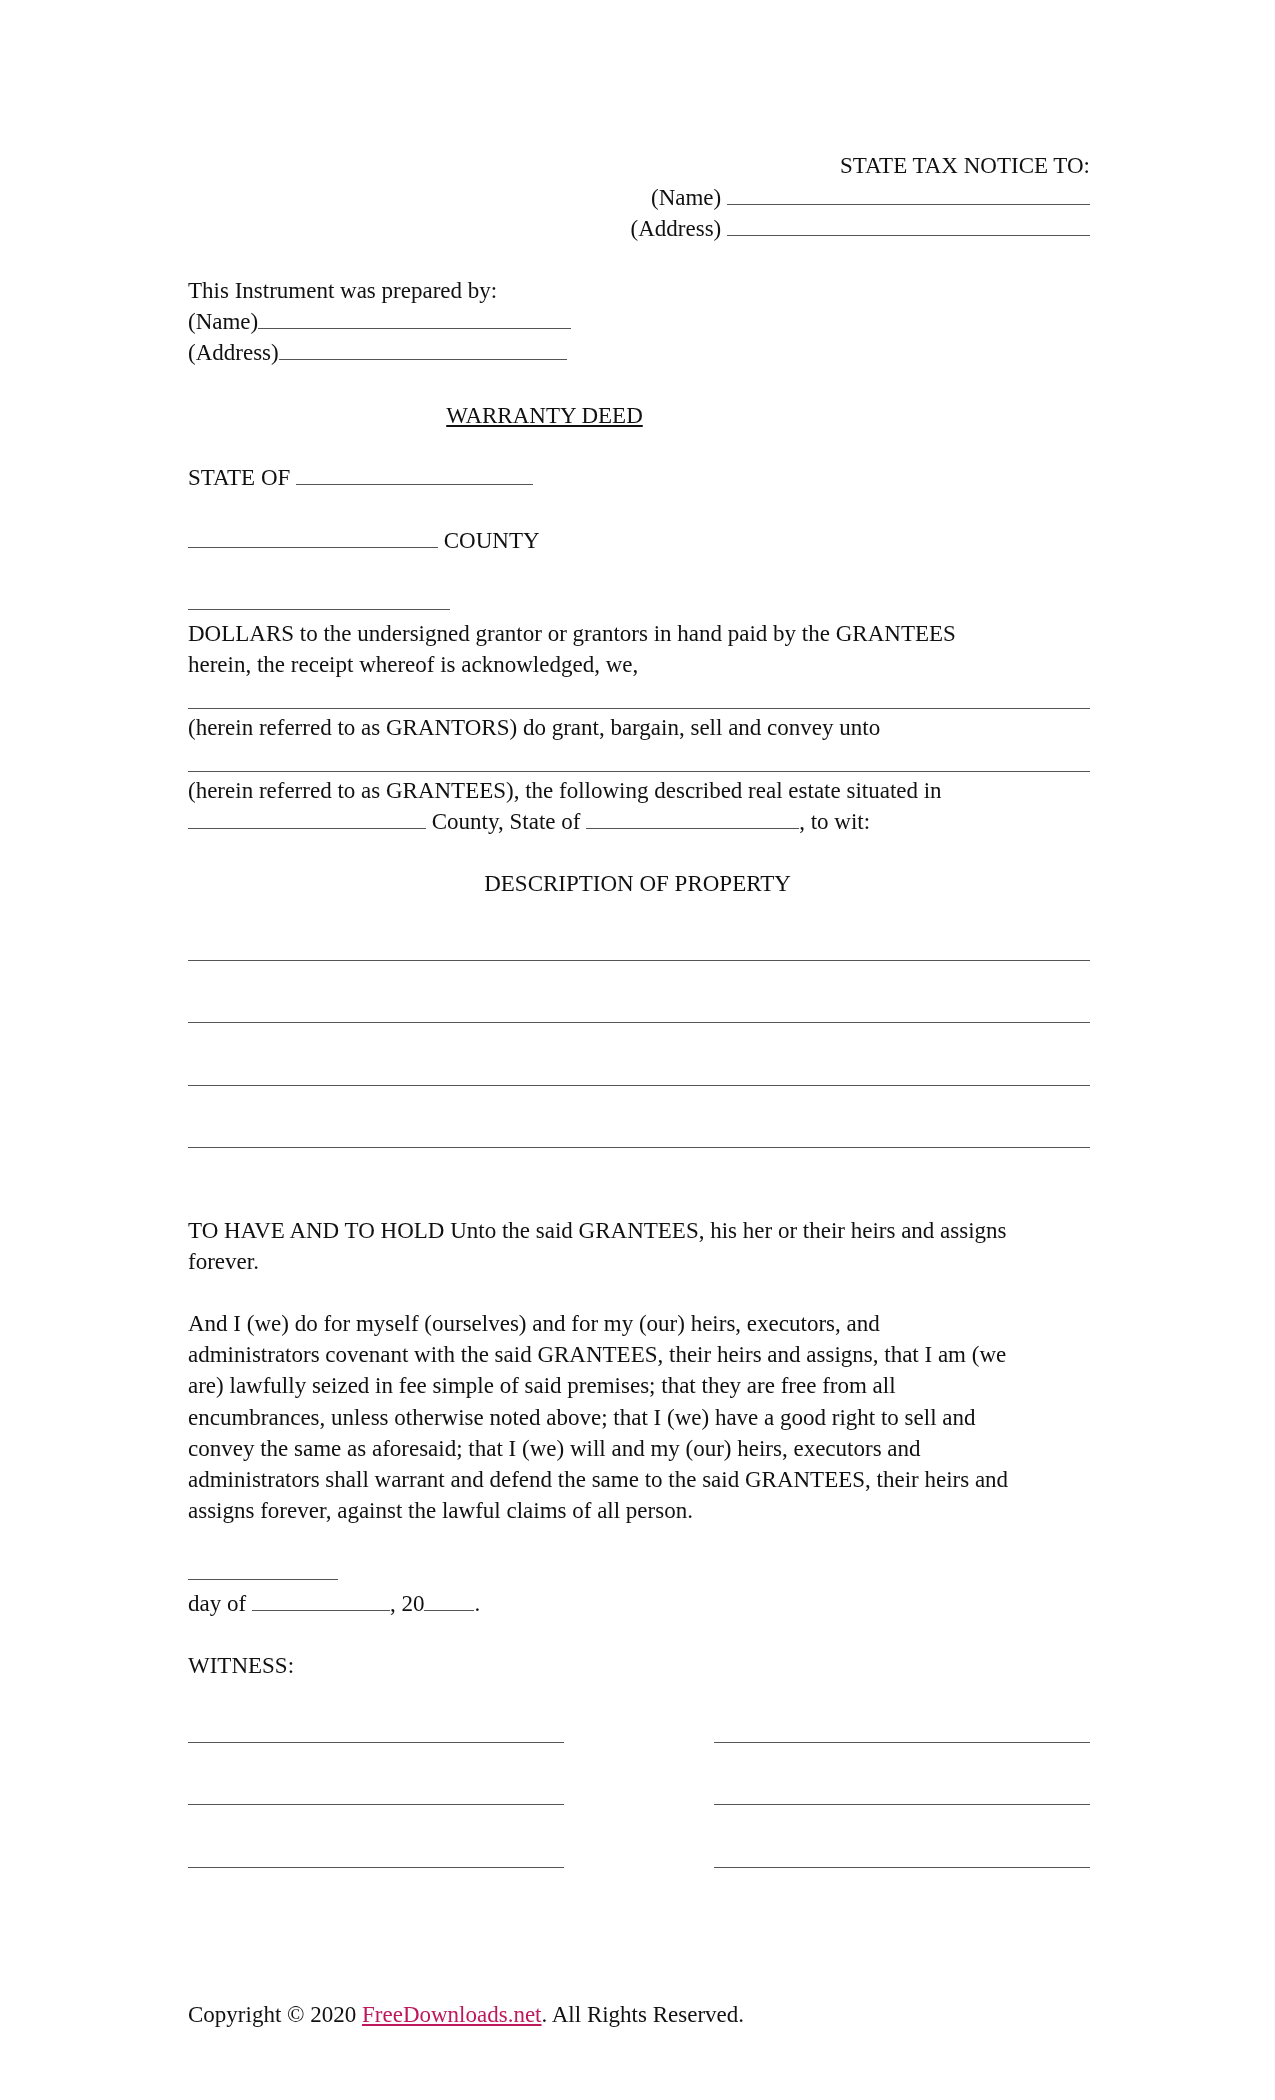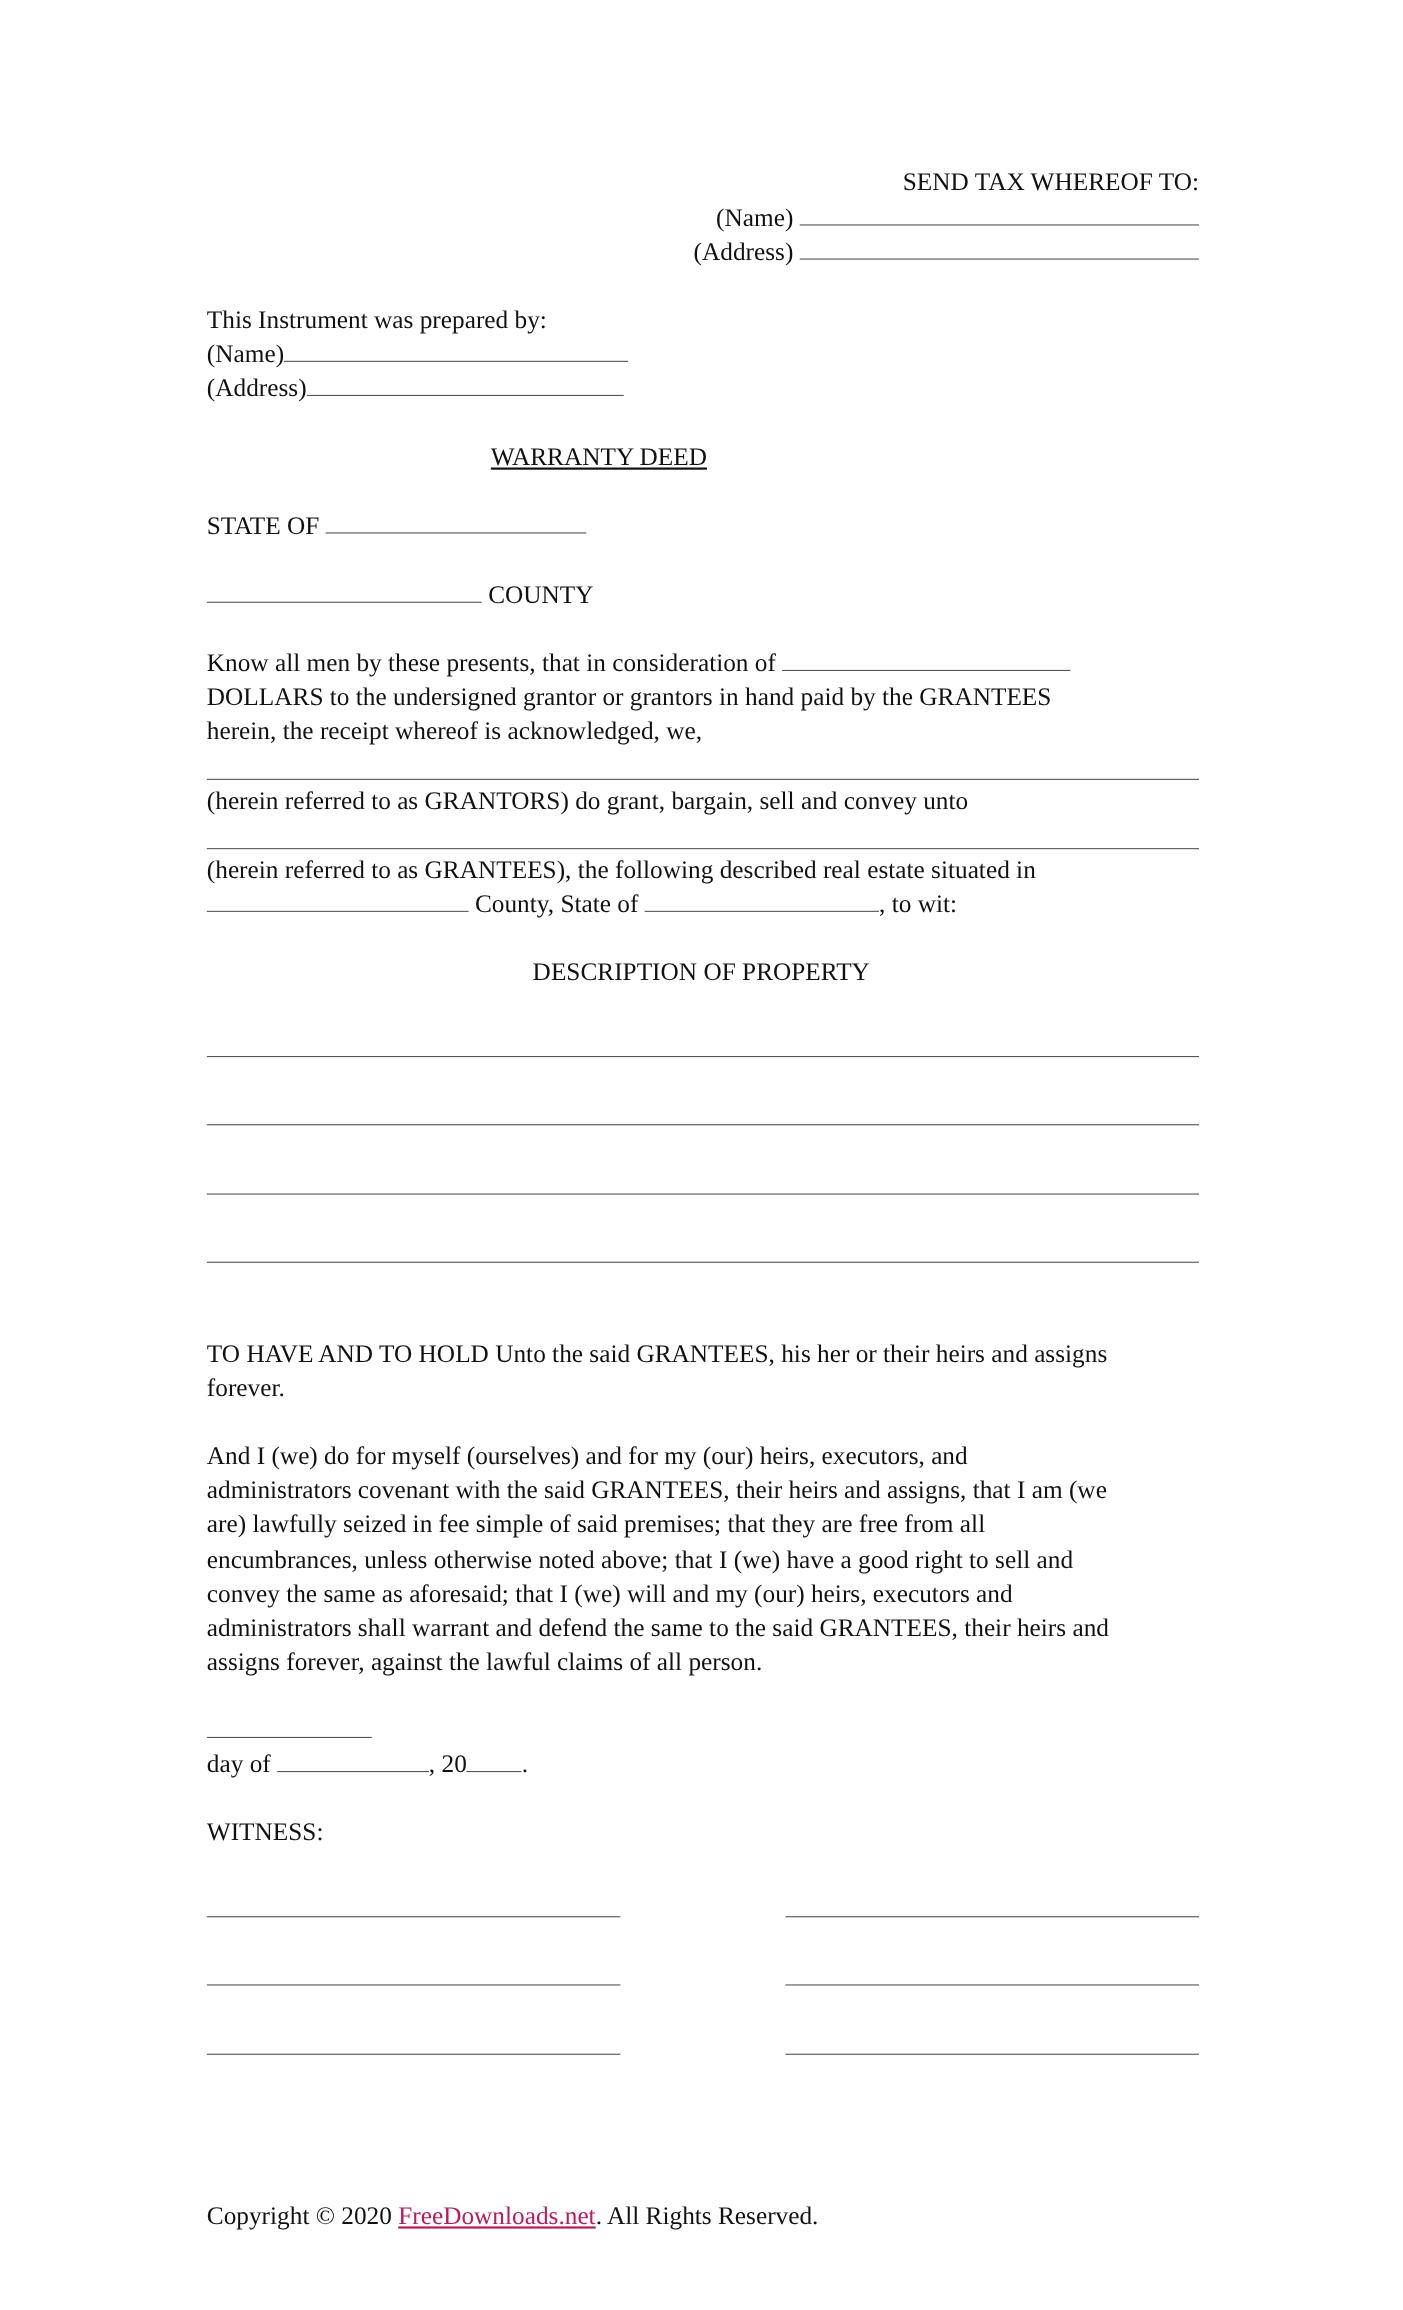--- a/index.html
+++ b/index.html
@@ -9,21 +9,21 @@
     .blank { display: inline-block; border-bottom: 1.5px solid #555; height: 22px; vertical-align: baseline; }
     .rule { position: absolute; height: 0; border-top: 1.5px solid #555; }
     .right { text-align: right; }
     .center { text-align: center; }
     .underline { text-decoration: underline; }
     a.link { color: #1a0dff; text-decoration: underline; }
   </style>
 </head>
 <body>
 
-<div class="abs right" style="right:185px; top:150px;">SEND TAX WHEREOF TO:</div>
+<div class="abs right" style="right:185px; top:150px;">STATE TAX NOTICE TO:</div>
 <div class="abs right" style="right:185px; top:182px;">
   <span>(Name)</span>
   <span class="blank" style="width:363px;"></span>
 </div>
 <div class="abs right" style="right:185px; top:213px;">
   <span>(Address)</span>
   <span class="blank" style="width:363px;"></span>
 </div>
 
 <div class="abs" style="left:188px; top:275px;">This Instrument was prepared by:</div>
@@ -40,21 +40,20 @@
   <span>STATE OF</span>
   <span class="blank" style="width:237px;"></span>
 </div>
 
 <div class="abs" style="left:188px; top:525px;">
   <span class="blank" style="width:250px;"></span>
   <span>COUNTY</span>
 </div>
 
 <div class="abs" style="left:188px; top:587px;">
-  <span>Know all men by these presents, that in consideration of</span>
   <span class="blank" style="width:262px;"></span>
 </div>
 <div class="abs" style="left:188px; top:618px;">DOLLARS to the undersigned grantor or grantors in hand paid by the GRANTEES</div>
 <div class="abs" style="left:188px; top:649px;">herein, the receipt whereof is acknowledged, we,</div>
 
 <div class="rule" style="left:188px; width:902px; top:708px;"></div>
 <div class="abs" style="left:188px; top:712px;">(herein referred to as GRANTORS) do grant, bargain, sell and convey unto</div>
 
 <div class="rule" style="left:188px; width:902px; top:771px;"></div>
 <div class="abs" style="left:188px; top:775px;">(herein referred to as GRANTEES), the following described real estate situated in</div>

